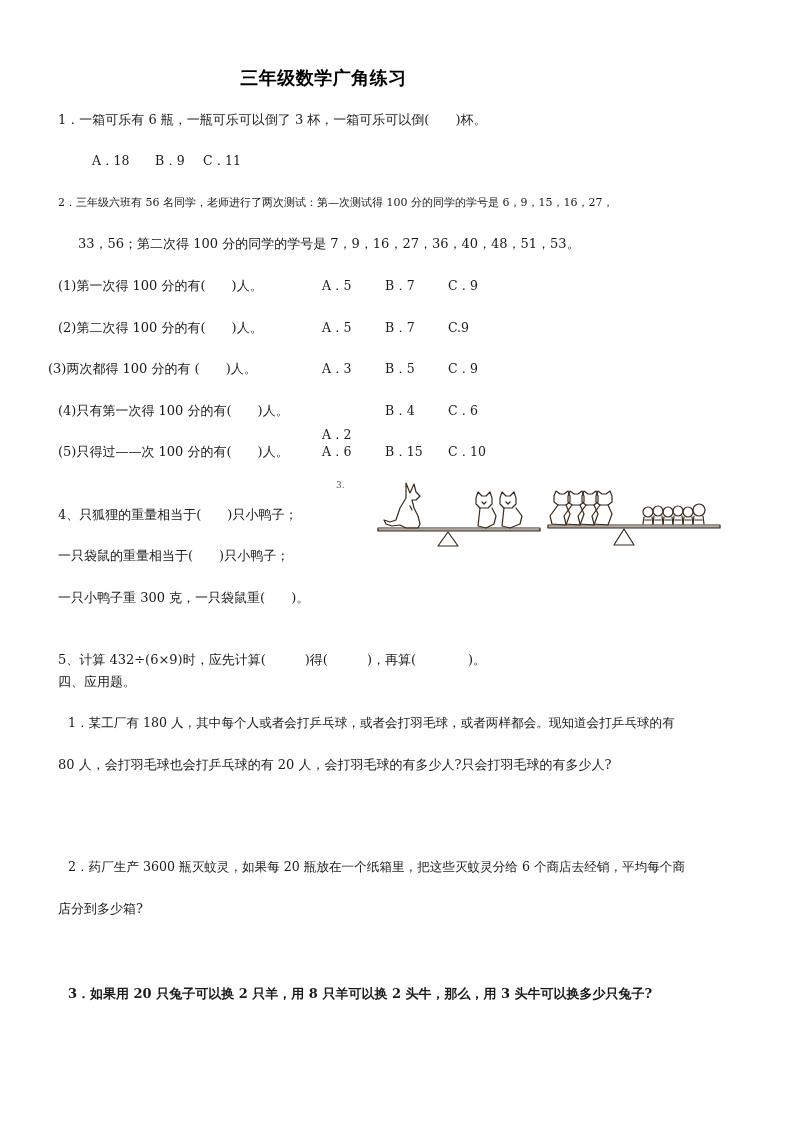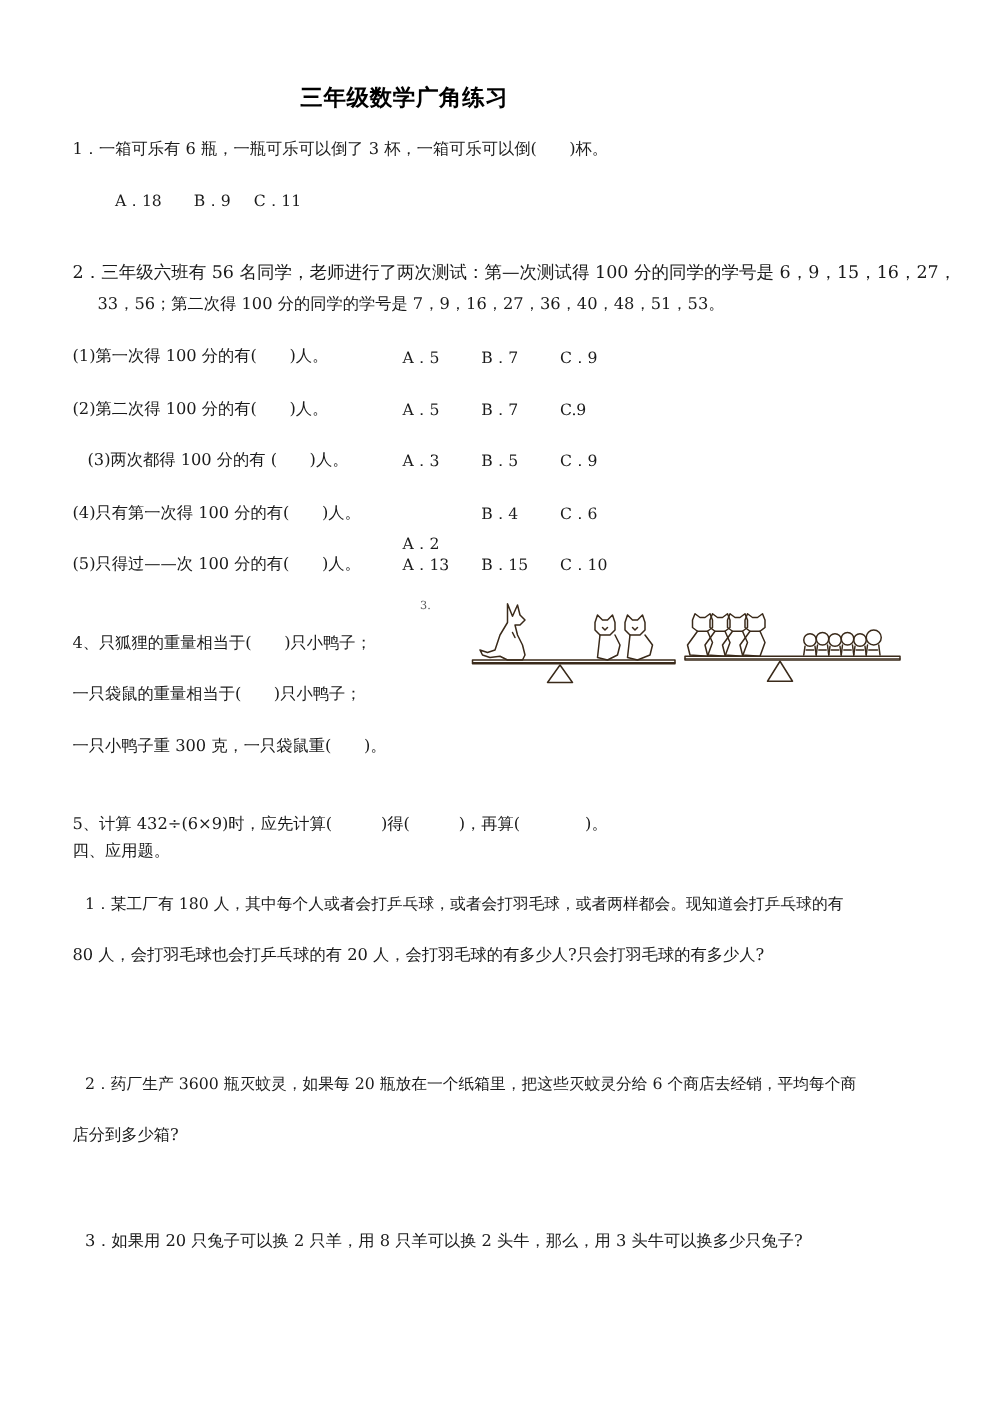--- a/index.html
+++ b/index.html
@@ -38,50 +38,50 @@
 
   <div class="abs title">三年级数学广角练习</div>
 
   <div class="abs line" style="left:58px; top:112px;">1．一箱可乐有 6 瓶，一瓶可乐可以倒了 3 杯，一箱可乐可以倒(　　)杯。</div>
   <div>
     <span class="opt" style="left:92px; top:153px;">A．18</span>
     <span class="opt" style="left:155px; top:153px;">B．9</span>
     <span class="opt" style="left:203px; top:153px;">C．11</span>
   </div>
 
-  <div class="abs line" style="left:58px; top:210px; font-size:14px;">2．三年级六班有 56 名同学，老师进行了两次测试：第—次测试得 100 分的同学的学号是 6，9，15，16，27，</div>
+  <div class="abs line" style="left:58px; top:195px; font-size:11px;">2．三年级六班有 56 名同学，老师进行了两次测试：第—次测试得 100 分的同学的学号是 6，9，15，16，27，</div>
   <div class="abs line" style="left:78px; top:236px;">33，56；第二次得 100 分的同学的学号是 7，9，16，27，36，40，48，51，53。</div>
 
   <div>
     <span class="abs line" style="left:58px; top:278px;">(1)第一次得 100 分的有(　　)人。</span>
     <span class="opt" style="left:322px; top:278px;">A．5</span>
     <span class="opt" style="left:385px; top:278px;">B．7</span>
     <span class="opt" style="left:448px; top:278px;">C．9</span>
   </div>
   <div>
     <span class="abs line" style="left:58px; top:320px;">(2)第二次得 100 分的有(　　)人。</span>
     <span class="opt" style="left:322px; top:320px;">A．5</span>
     <span class="opt" style="left:385px; top:320px;">B．7</span>
     <span class="opt" style="left:448px; top:320px;">C.9</span>
   </div>
   <div>
-    <span class="abs line" style="left:70px; top:361px;">(3)两次都得 100 分的有 (　　)人。</span>
+    <span class="abs line" style="left:48px; top:361px;">(3)两次都得 100 分的有 (　　)人。</span>
     <span class="opt" style="left:322px; top:361px;">A．3</span>
     <span class="opt" style="left:385px; top:361px;">B．5</span>
     <span class="opt" style="left:448px; top:361px;">C．9</span>
   </div>
   <div>
     <span class="abs line" style="left:58px; top:403px;">(4)只有第一次得 100 分的有(　　)人。</span>
     <span class="opt" style="left:322px; top:403px;margin-top:24px;">A．2</span>
     <span class="opt" style="left:385px; top:403px;">B．4</span>
     <span class="opt" style="left:448px; top:403px;">C．6</span>
   </div>
   <div>
     <span class="abs line" style="left:58px; top:444px;">(5)只得过——次 100 分的有(　　)人。</span>
-    <span class="opt" style="left:322px; top:444px;">A．13</span>
+    <span class="opt" style="left:322px; top:444px;">A．6</span>
     <span class="opt" style="left:385px; top:444px;">B．15</span>
     <span class="opt" style="left:448px; top:444px;">C．10</span>
   </div>
 
   <div class="abs line" style="left:58px; top:507px;">4、只狐狸的重量相当于(　　)只小鸭子；</div>
   <div class="abs line" style="left:58px; top:548px;">一只袋鼠的重量相当于(　　)只小鸭子；</div>
   <div class="abs line" style="left:58px; top:590px;">一只小鸭子重 300 克，一只袋鼠重(　　)。</div>
 
   <span class="img-label">3.</span>
 
@@ -171,16 +171,16 @@
     <div class="abs line" style="left:68px; top:715px; font-size:12.6px;">1．某工厂有 180 人，其中每个人或者会打乒乓球，或者会打羽毛球，或者两样都会。现知道会打乒乓球的有</div>
     <div class="abs line" style="left:58px; top:757px;">80 人，会打羽毛球也会打乒乓球的有 20 人，会打羽毛球的有多少人?只会打羽毛球的有多少人?</div>
   </div>
 
   <div>
     <div class="abs line" style="left:68px; top:859px; font-size:12.6px;">2．药厂生产 3600 瓶灭蚊灵，如果每 20 瓶放在一个纸箱里，把这些灭蚊灵分给 6 个商店去经销，平均每个商</div>
     <div class="abs line" style="left:58px; top:901px;">店分到多少箱?</div>
   </div>
 
   <div>
-    <div class="abs line" style="left:68px; top:986px;">3．如果用 20 只兔子可以换 2 只羊，用 8 只羊可以换 2 头牛，那么，用 3 头牛可以换多少只兔子?</div>
+    <div class="abs line" style="left:68px; top:986px;font-weight:bold;">3．如果用 20 只兔子可以换 2 只羊，用 8 只羊可以换 2 头牛，那么，用 3 头牛可以换多少只兔子?</div>
   </div>
 
 </div>
 
 </body></html>

